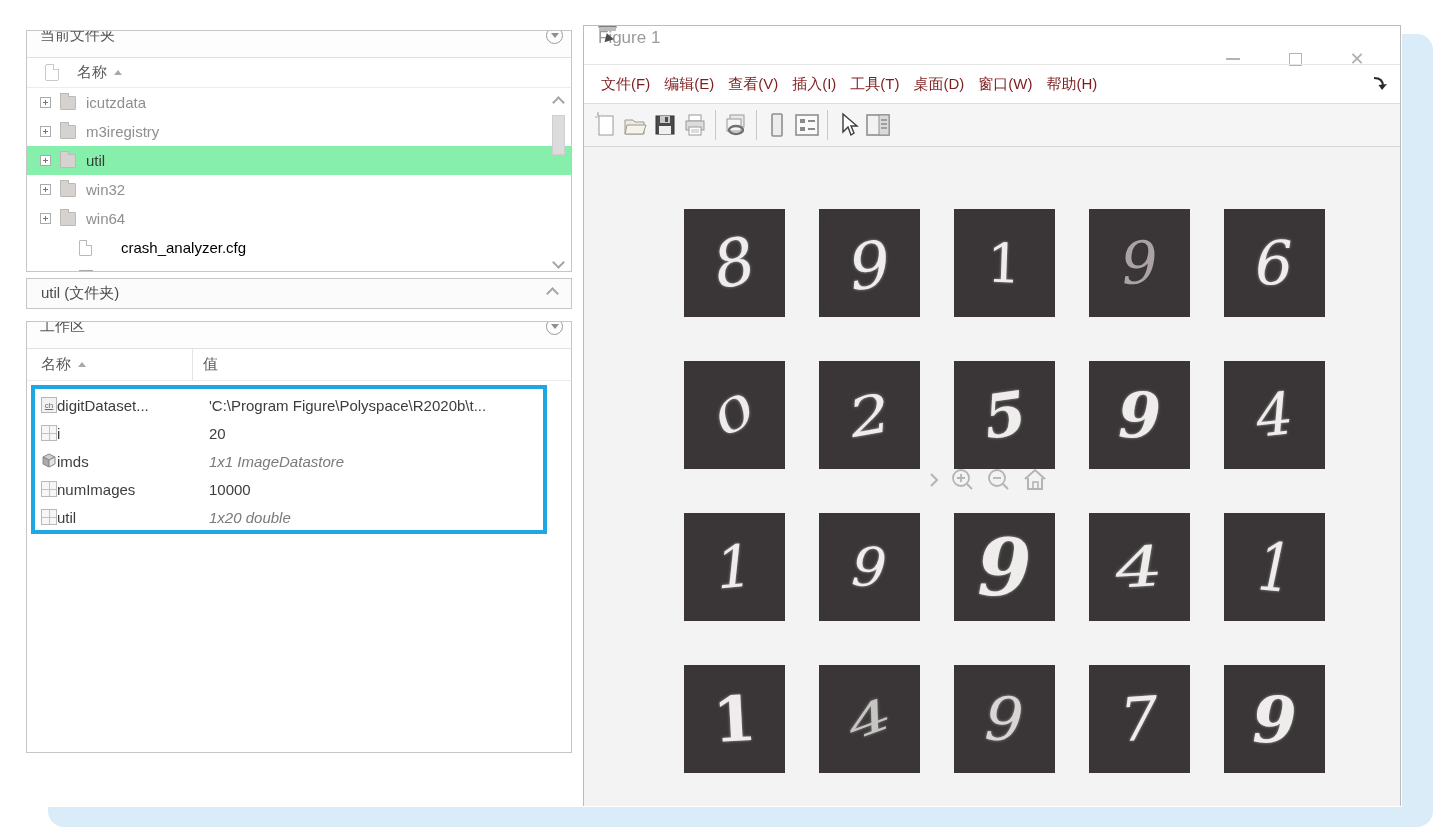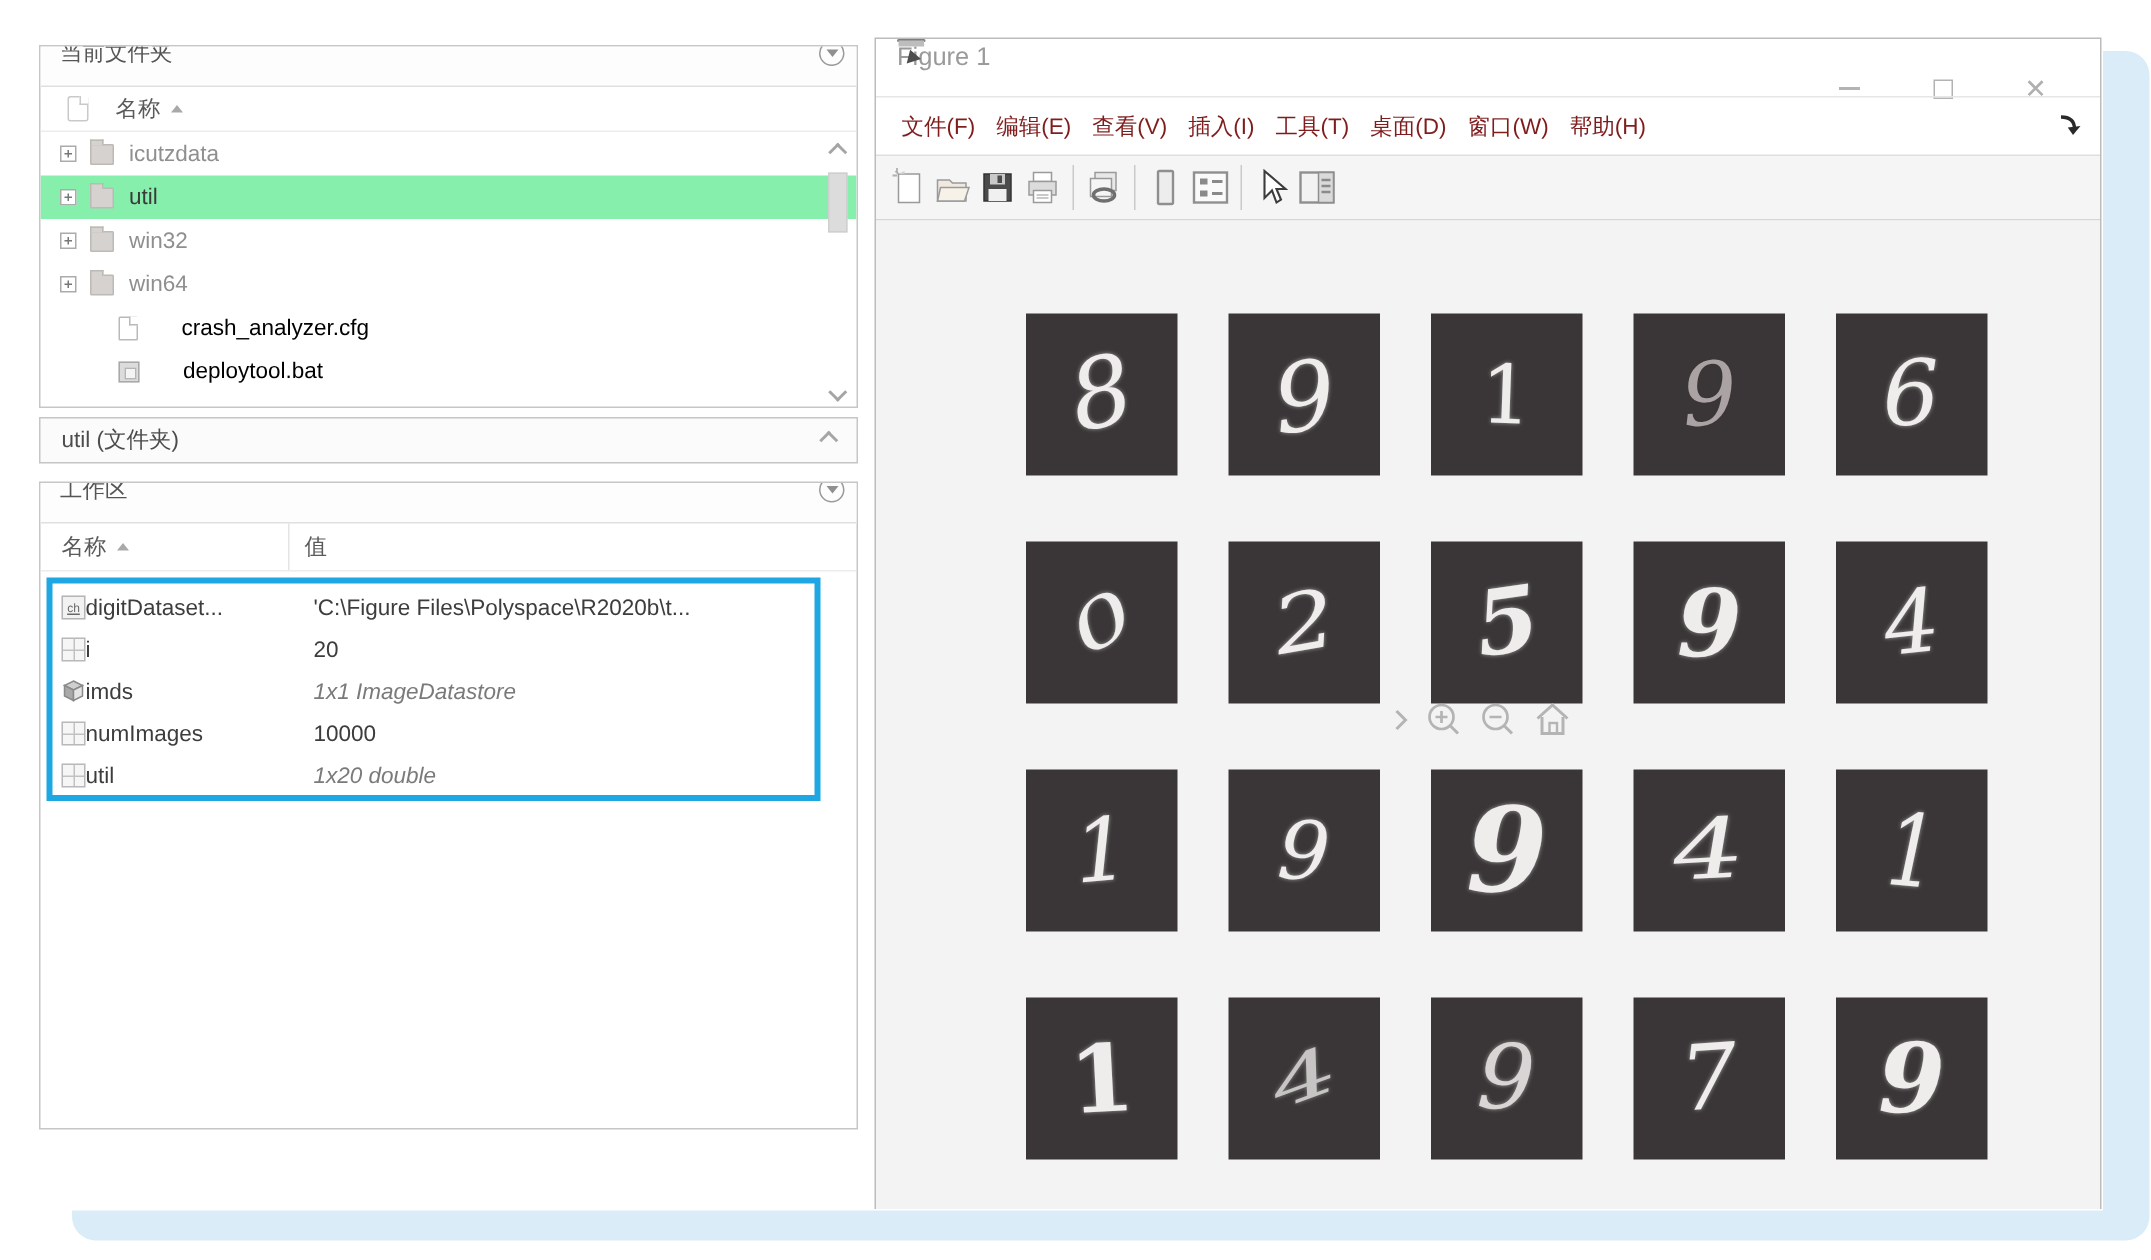--- a/index.html
+++ b/index.html
@@ -150,20 +150,26 @@
     </div>
     <div class="tree">
 
         <div class="trow folder">
           <span class="exp"></span>
           <span class="ic icf"></span>
 
           <span class="lbl">icutzdata</span>
         </div>
 
+        <div class="trow folder">
+          <span class="exp"></span>
+          <span class="ic icf"></span>
+
+          <span class="lbl">m3iregistry</span>
+        </div>
 
         <div class="trow folder selected">
           <span class="exp"></span>
           <span class="ic icf"></span>
 
           <span class="lbl">util</span>
         </div>
 
         <div class="trow folder">
           <span class="exp"></span>
@@ -222,21 +228,21 @@
         <span class="sort-up"></span>
       </span>
       <span class="c-val">值</span>
     </div>
     <div class="ws-box">
 
         <div class="wrow char">
           <span class="vic vchar">ch</span>
 
           <span class="nm">digitDataset...</span>
-          <span class="val">'C:\Figure Files\Polyspace\R2020b\t...</span>
+          <span class="val">'C:\Program Figure\Polyspace\R2020b\t...</span>
         </div>
 
         <div class="wrow matrix">
 
           <span class="vic vmat"></span>
 
           <span class="nm">i</span>
           <span class="val">20</span>
         </div>
 

